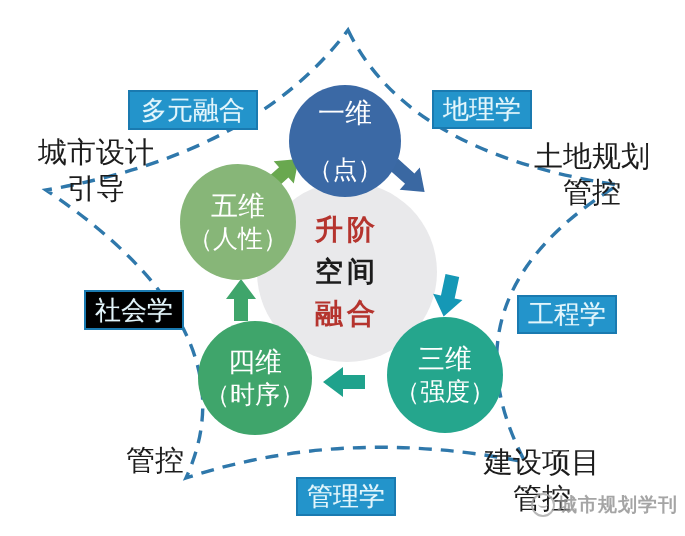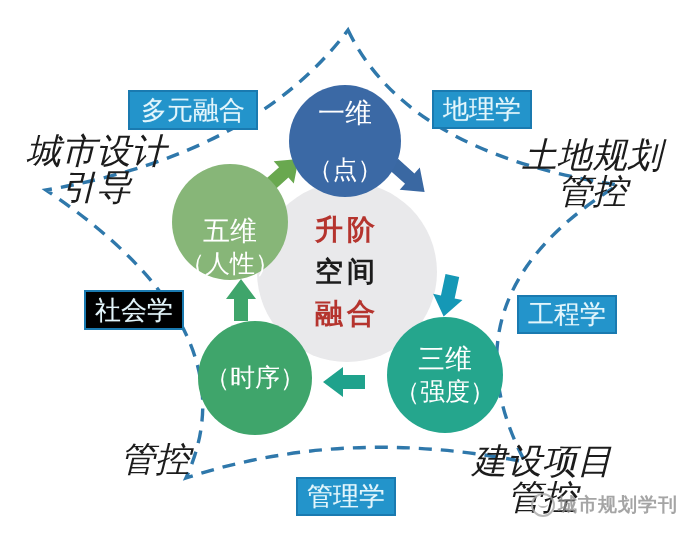--- a/index.html
+++ b/index.html
@@ -24,38 +24,38 @@
     position:absolute; border-radius:50%; z-index:3; color:#ffffff;
     display:flex; flex-direction:column; align-items:center; justify-content:center;
     text-align:center;
   }
   .circle .l1 { font-size:27px; line-height:33px; }
   .circle .l2 { font-size:25px; line-height:32px; }
   .c1 { left:289px; top:85px;  width:112px; height:112px; }
   .c2 { left:414px; top:174px; width:112px; height:112px; }
   .c3 { left:387px; top:317px; width:116px; height:116px; }
   .c4 { left:198px; top:321px; width:114px; height:114px; }
-  .c5 { left:172px; top:164px; width:116px; height:116px;justify-content:flex-end; }
+  .c5 { left:180px; top:164px; width:116px; height:116px; }
 
   .badge {
     position:absolute; z-index:4; border-radius:0;
     color:#e3f6fc; font-size:26px;
     display:flex; align-items:center; justify-content:center;
     border:2px solid #1a7ab0; box-sizing:border-box;
     text-shadow:0 0 1px rgba(255,255,255,0.35);
   }
   .b1 { left:128px; top:90px;  width:130px; height:40px; }
   .b2 { left:432px; top:90px;  width:100px; height:39px; }
   .b3 { left:84px;  top:290px; width:100px; height:40px; }
   .b4 { left:517px; top:295px; width:100px; height:39px; }
   .b5 { left:296px; top:477px; width:100px; height:39px; }
 
   .side-label {
     position:absolute; z-index:4; width:170px; text-align:center;
-    color:#1c1c1c; font-size:35px; line-height:36px;font-style:italic;
+    color:#1c1c1c; font-size:29px; line-height:36px;
   }
   .s1 { left:11px;  top:134px; }
   .s2 { left:507px; top:138px; }
   .s3 { left:70px;  top:442px; }
   .s4 { left:457px; top:444px; }
 
   .wm {
     position:absolute; left:531px; top:492px; z-index:5;
     display:flex; align-items:center; opacity:0.8;
     font-family:"Liberation Sans", sans-serif;
@@ -95,20 +95,21 @@
 
   <div class="circle c1" style="background: rgb(59, 105, 165); gap: 24px;">
     <span class="l1">一维</span>
     <span class="l2">（点）</span>
   </div>
   <div class="circle c3" style="background: rgb(37, 166, 141);">
     <span class="l1">三维</span>
     <span class="l2">（强度）</span>
   </div>
   <div class="circle c4" style="background: rgb(63, 165, 107);">
+    <span class="l1">四维</span>
     <span class="l2">（时序）</span>
   </div>
   <div class="circle c5" style="background: rgb(135, 182, 120);">
     <span class="l1">五维</span>
     <span class="l2">（人性）</span>
   </div>
 
   <div class="badge b1" style="background: rgb(35, 148, 203);">多元融合</div>
   <div class="badge b2" style="background: rgb(35, 148, 203);">地理学</div>
   <div class="badge b3" style="background: #000000;">社会学</div>

